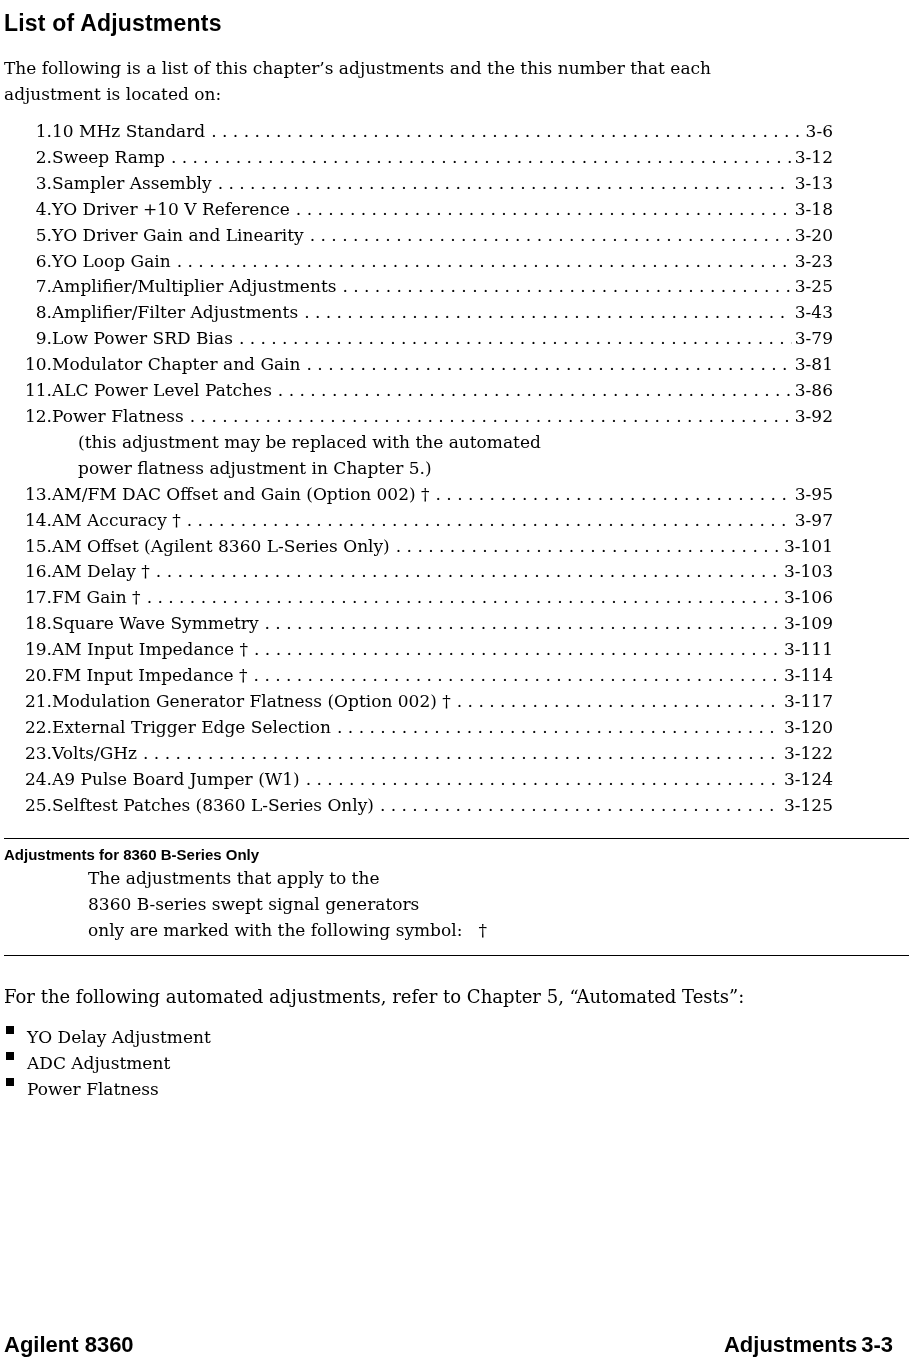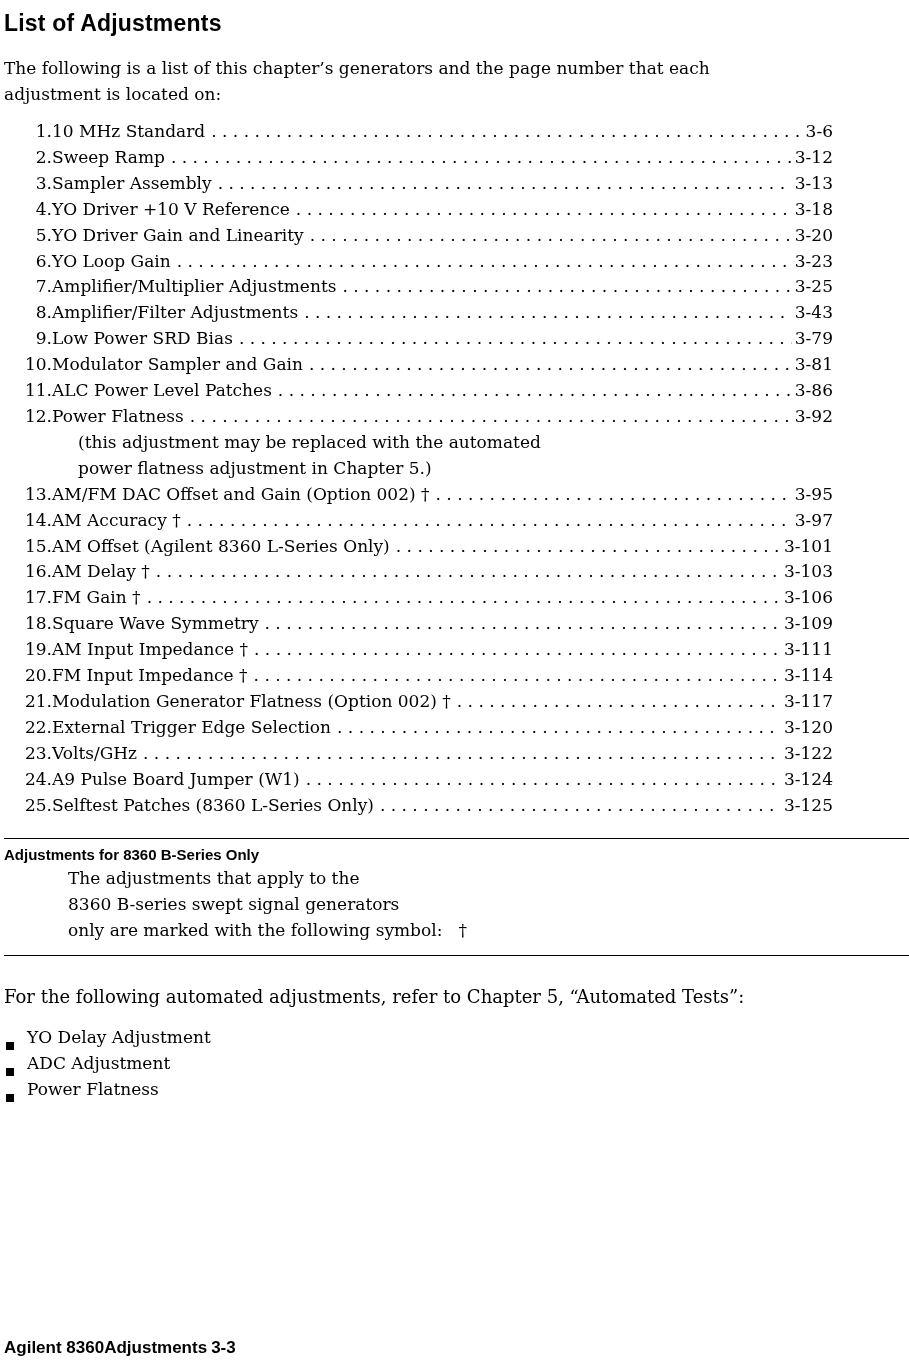--- a/index.html
+++ b/index.html
@@ -68,66 +68,67 @@
   .bseries { margin-top: 7px; }
   .bseries-heading {
     font-family: "Liberation Sans", sans-serif;
     font-weight: 700;
     font-size: 15px;
     margin-bottom: 2px;
   }
   .bseries-line {
     font-size: 17px;
     line-height: 26px;
-    margin-left: 64px;
+    margin-left: 84px;
   }
 
   .automated-intro {
     margin-top: 28px;
     font-size: 18px;
     line-height: 26px;
   }
 
   .bullets { margin-top: 14px; }
   .bullet-row {
     display: flex;
-    align-items: flex-end;
+    align-items: flex-start;
     font-size: 17px;
     line-height: 26px;
   }
   .sq {
     flex: none;
     width: 8px;
     height: 8px;
     background: #000;
     display: inline-block;
     margin: 2px 13px 0 2px;
   }
 
   .footer {
     position: absolute;
     left: 4px;
     right: 16px;
     bottom: 8px;
     display: flex;
+    justify-content: space-between;
     align-items: baseline;
     font-family: "Liberation Sans", sans-serif;
     font-weight: 700;
-    font-size: 17px;
+    font-size: 22px;
   }
   .footer-right { display: flex; gap: 4px; }
 </style>
 </head>
 <body>
 
 <div class="page">
 
   <h1 class="title">List of Adjustments</h1>
 
-  <p class="intro">The following is a list of this chapter’s generators and the page number that each adjustment is located on:</p>
+  <p class="intro">The following is a list of this chapter’s adjustments and the this number that each adjustment is located on:</p>
 
   <div class="toc">
   <div class="toc-row">
     <span class="num">1.</span>
     <span class="label">10 MHz Standard</span>
     <span class="leader"></span>
     <span class="pagenum">3-6</span>
   </div>
 
   <div class="toc-row">
@@ -181,21 +182,21 @@
 
   <div class="toc-row">
     <span class="num">9.</span>
     <span class="label">Low Power SRD Bias</span>
     <span class="leader"></span>
     <span class="pagenum">3-79</span>
   </div>
 
   <div class="toc-row">
     <span class="num">10.</span>
-    <span class="label">Modulator Sampler and Gain</span>
+    <span class="label">Modulator Chapter and Gain</span>
     <span class="leader"></span>
     <span class="pagenum">3-81</span>
   </div>
 
   <div class="toc-row">
     <span class="num">11.</span>
     <span class="label">ALC Power Level Patches</span>
     <span class="leader"></span>
     <span class="pagenum">3-86</span>
   </div>

